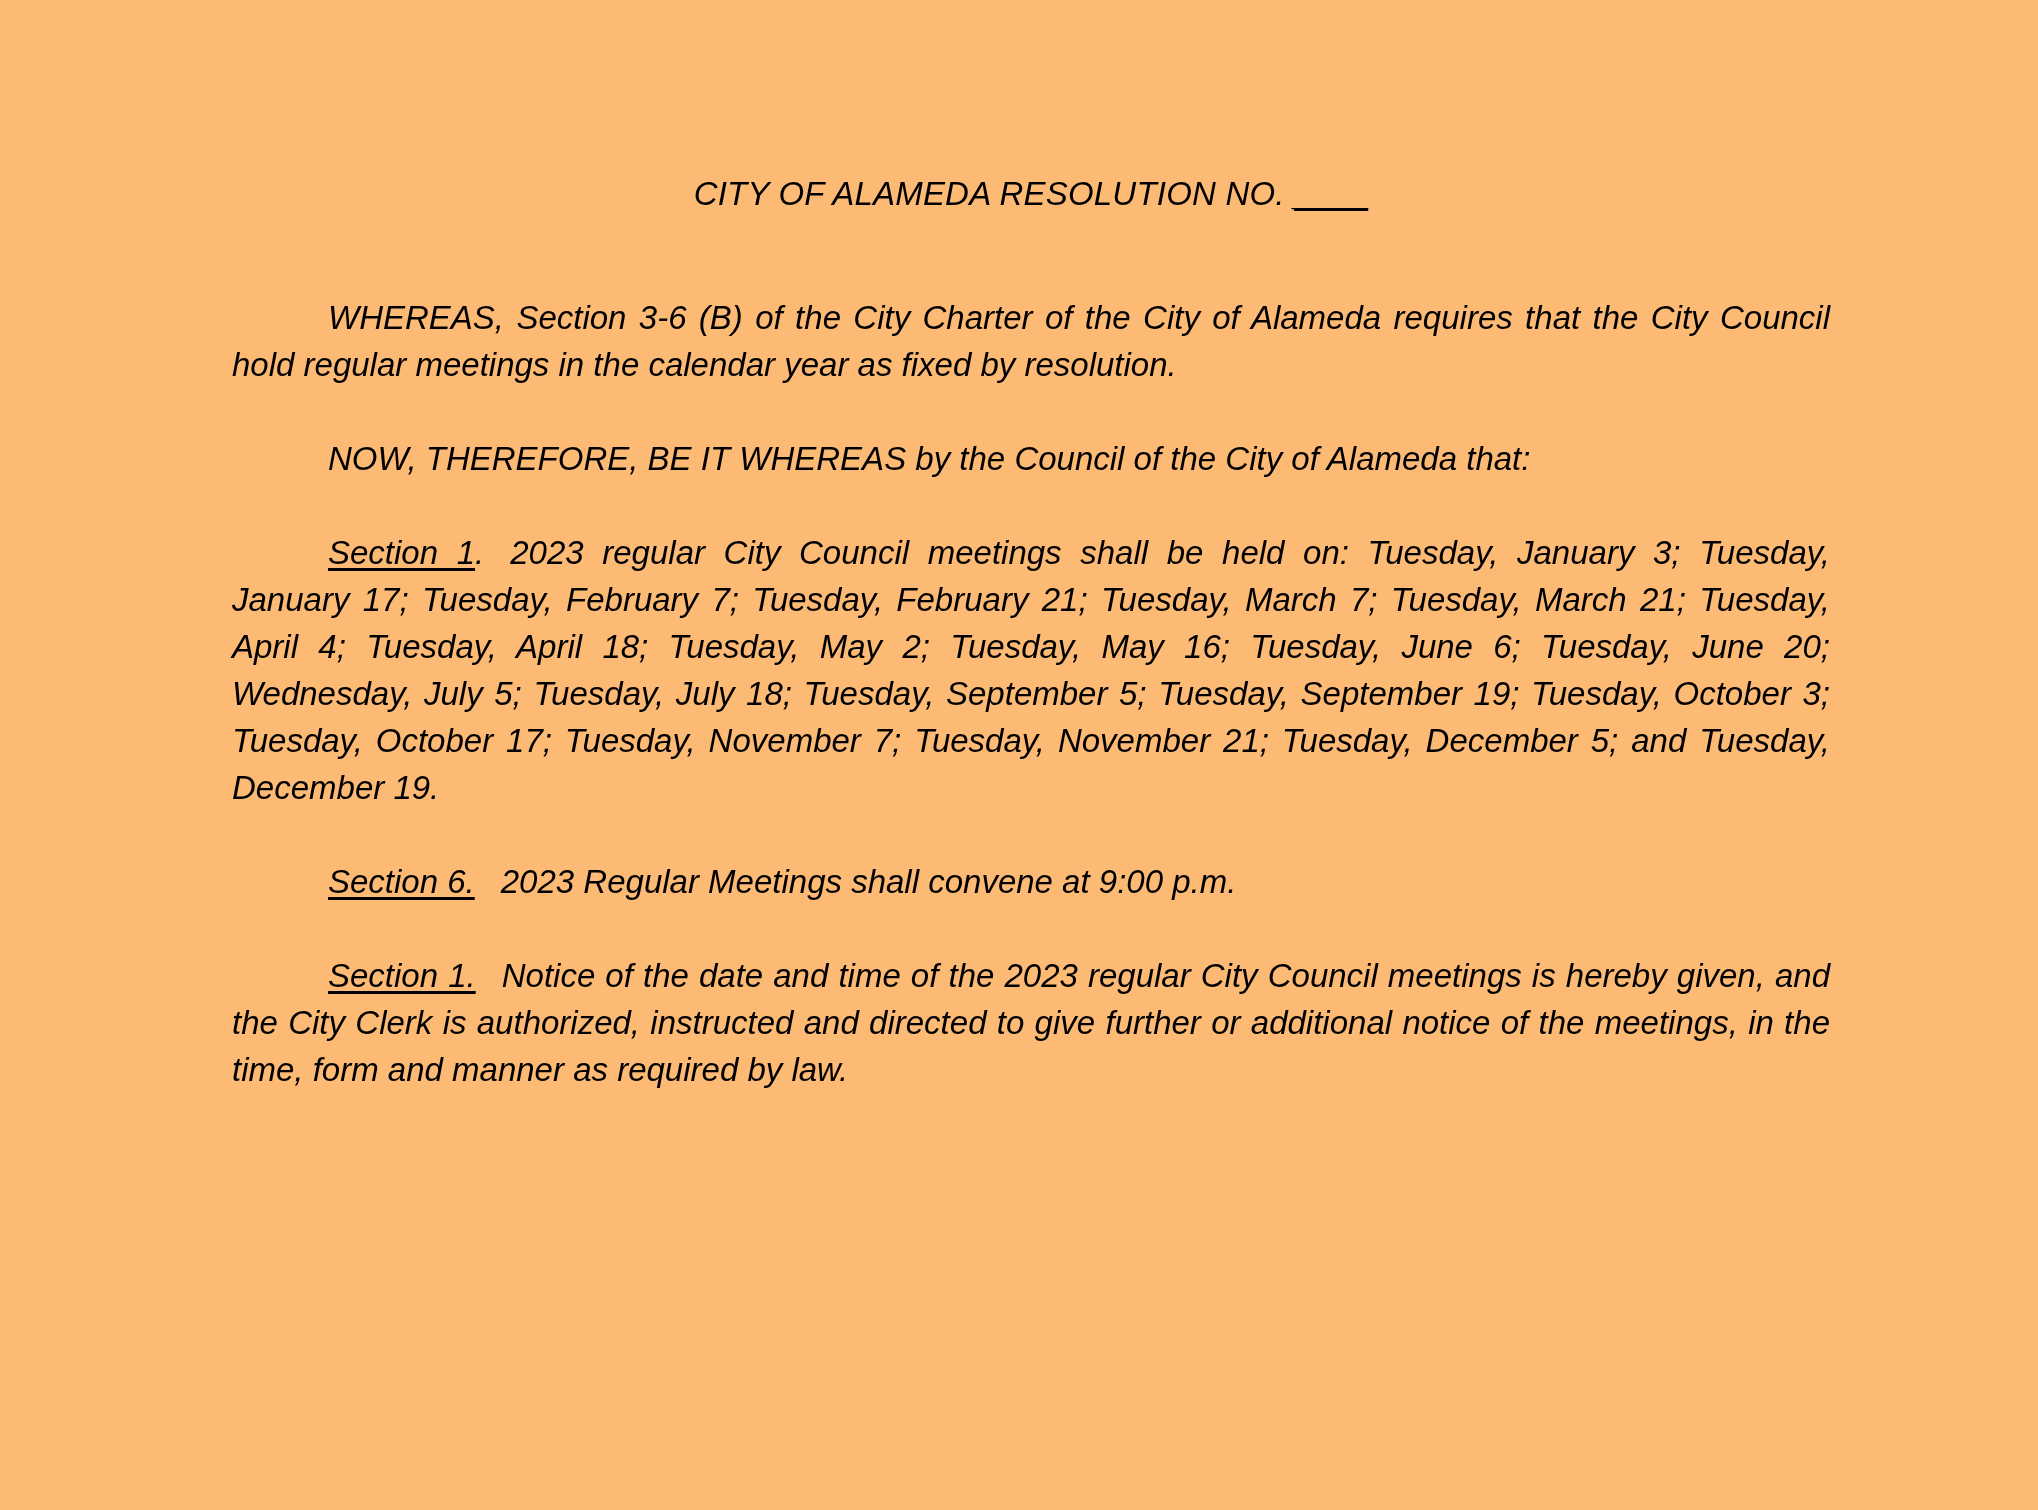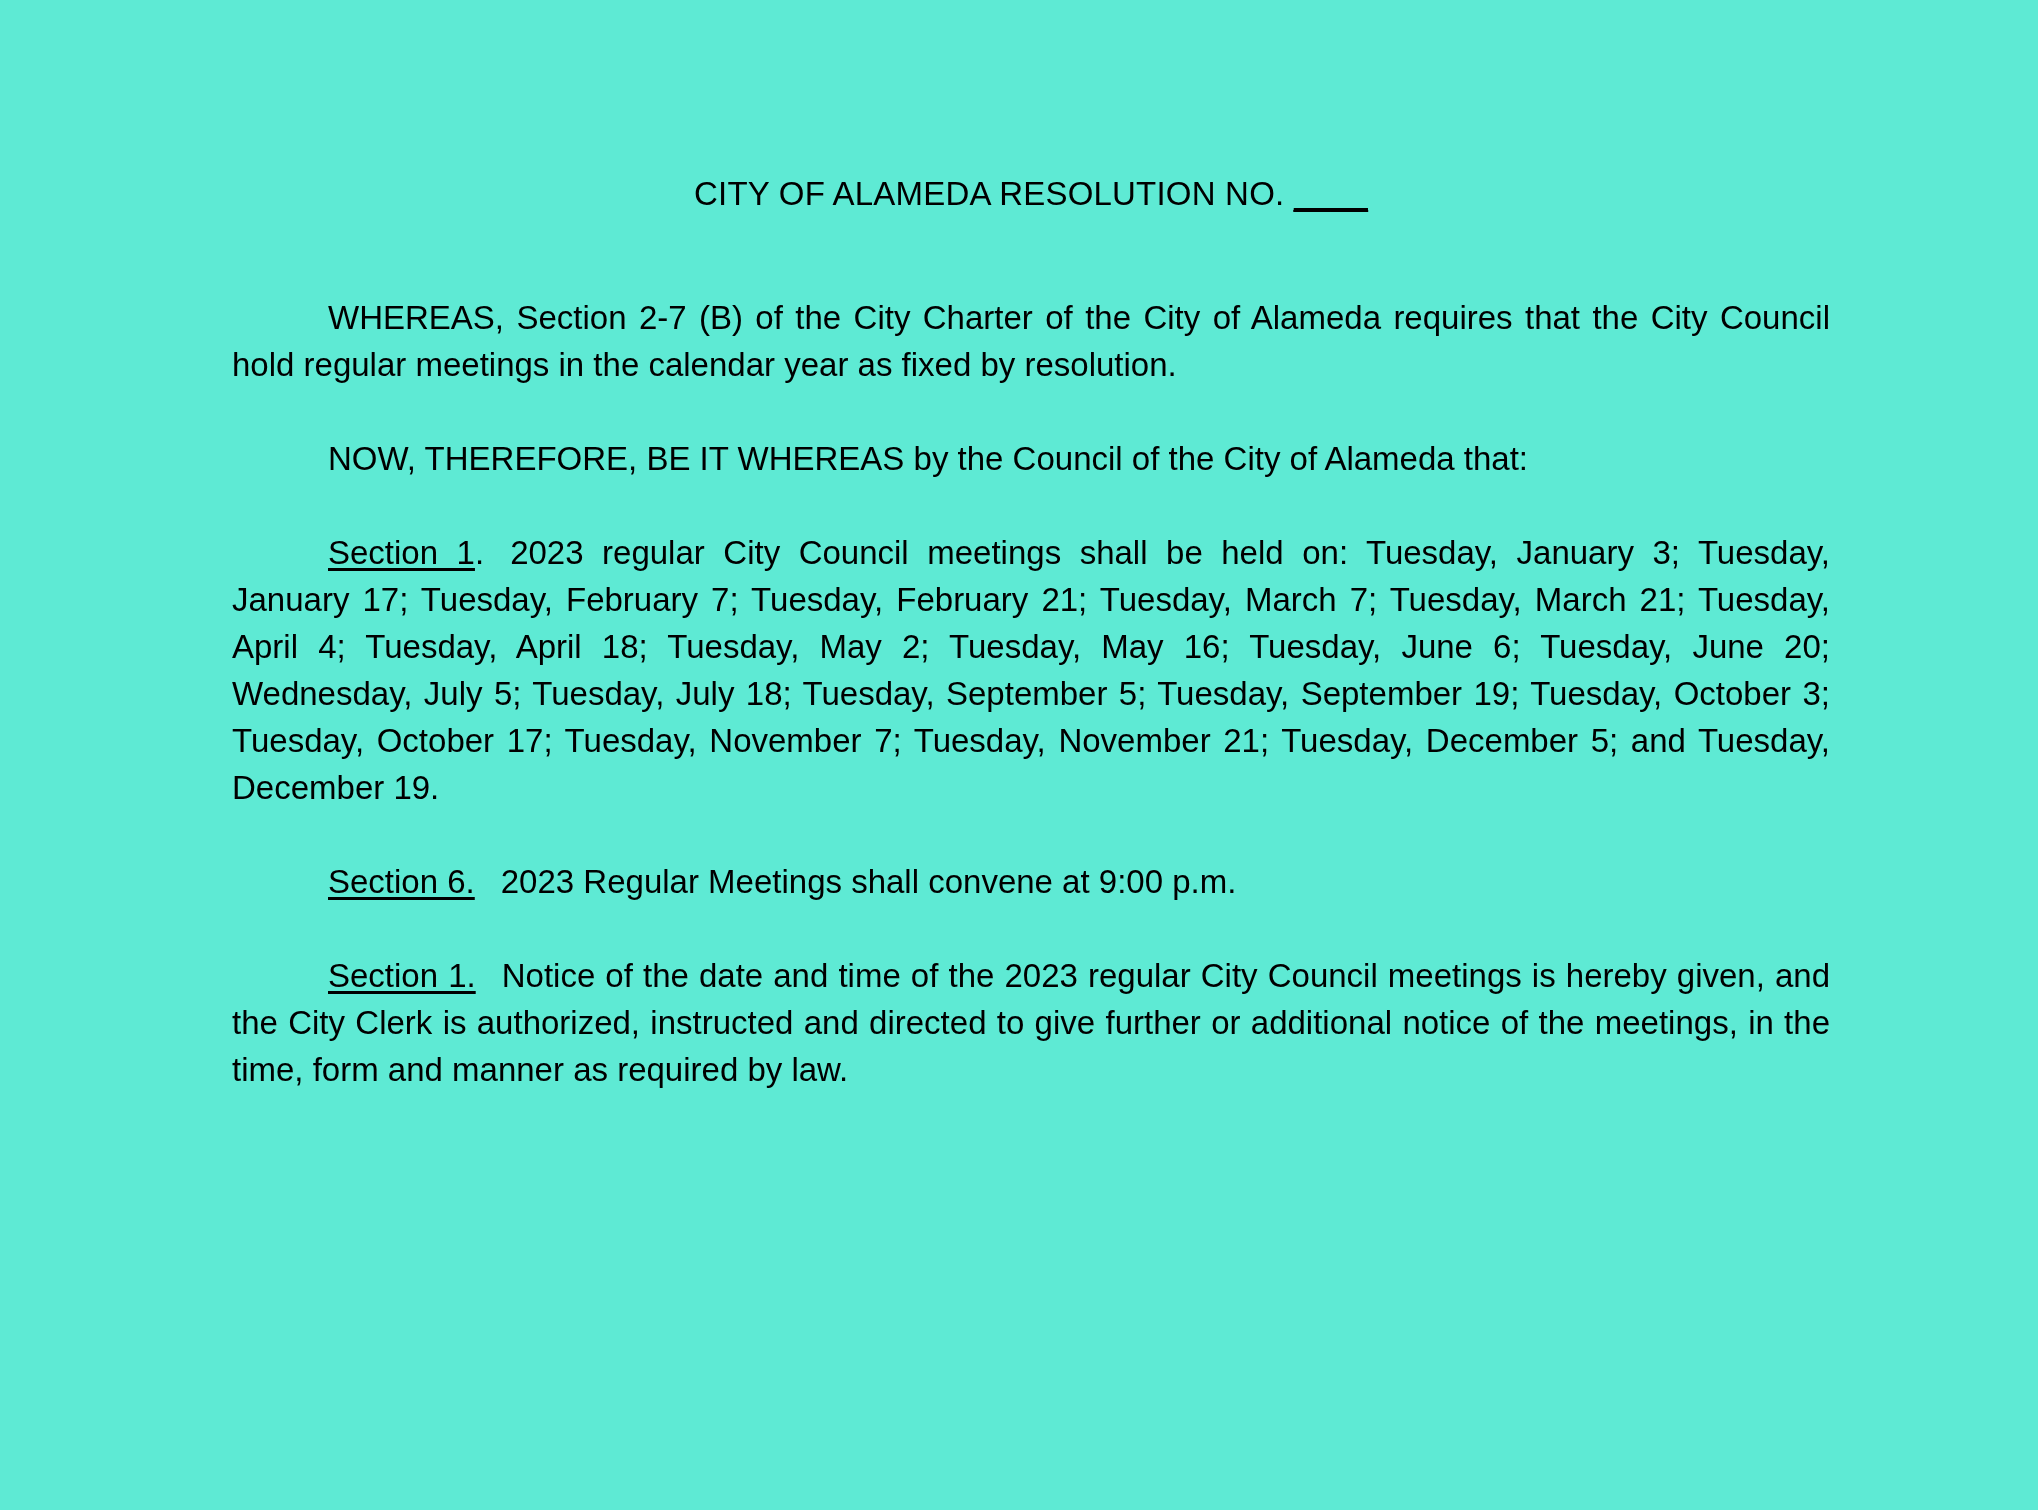--- a/index.html
+++ b/index.html
@@ -11,24 +11,25 @@
     width: 2038px;
     height: 1510px;
     font-family: "Liberation Sans", sans-serif;
     color: #000000;
     -webkit-font-smoothing: antialiased;
   }
   .page {
     position: relative;
     width: 2038px;
     height: 1510px;
-    background: #5eead4;
+    background: #fdba74;
     box-sizing: border-box;
     padding: 0;
     overflow: hidden;
+    font-style: italic;
   }
   .content {
     position: absolute;
     left: 232px;
     top: 170px;
     width: 1598px;
   }
   .doc-title {
     text-align: center;
     font-size: 33px;
@@ -82,21 +83,21 @@
 <div class="page">
   <div class="content">
 
     <div class="doc-title"><span>CITY OF ALAMEDA RESOLUTION NO. </span><span class="blank-line">____</span></div>
 
     <div class="spacer-title"></div>
 
 
     <div class="gap-lg"></div>
 
-    <p class="para"><span class="indent"></span><span>WHEREAS, Section 2-7 (B) of the City Charter of the City of Alameda requires that the City Council hold regular meetings in the calendar year as fixed by resolution.</span></p>
+    <p class="para"><span class="indent"></span><span>WHEREAS, Section 3-6 (B) of the City Charter of the City of Alameda requires that the City Council hold regular meetings in the calendar year as fixed by resolution.</span></p>
 
     <div class="gap-md"></div>
 
     <p class="para"><span class="indent"></span><span>NOW, THEREFORE, BE IT WHEREAS by the Council of the City of Alameda that:</span></p>
 
     <div class="gap-md"></div>
 
     <p class="para"><span class="indent"></span><span class="section-label">Section 1</span><span>.</span><span class="afterlabel"></span><span>2023 regular City Council meetings shall be held on: Tuesday, January 3; Tuesday, January 17; Tuesday, February 7; Tuesday, February 21; Tuesday, March 7; Tuesday, March 21; Tuesday, April 4; Tuesday, April 18; Tuesday, May 2; Tuesday, May 16; Tuesday, June 6; Tuesday, June 20; Wednesday, July 5; Tuesday, July 18; Tuesday, September 5; Tuesday, September 19; Tuesday, October 3; Tuesday, October 17; Tuesday, November 7; Tuesday, November 21; Tuesday, December 5; and Tuesday, December 19.</span></p>
 
     <div class="gap-md"></div>

